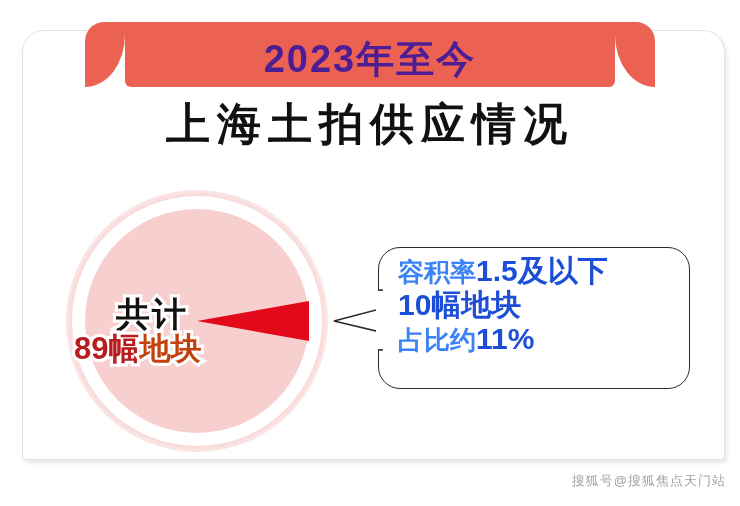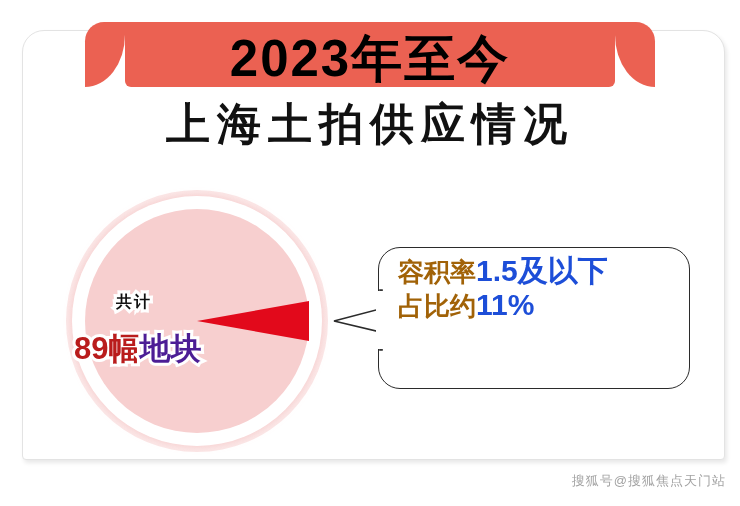--- a/index.html
+++ b/index.html
@@ -34,21 +34,21 @@
   }
   .ribbon-body:before,.ribbon-body:after{
     content:"";position:absolute;top:0;width:40px;height:65px;background:#eb6152;
   }
   .ribbon-body:before{left:-40px;border-top-left-radius:22px;border-bottom-right-radius:46px 60px;}
   .ribbon-body:after{right:-40px;border-top-right-radius:22px;border-bottom-left-radius:46px 60px;}
   .ribbon-body{border-bottom-left-radius:6px;border-bottom-right-radius:6px;}
   .ribbon-text{
     position:absolute;left:125px;top:22px;width:490px;height:73px;
     display:flex;align-items:center;justify-content:center;
-    color:#000000;font-size:51px;font-weight:bold;letter-spacing:2px;
+    color:#4c1d95;font-size:38px;font-weight:bold;letter-spacing:2px;
     z-index:4;line-height:1;
   }
 
   
   .main-title{
     position:absolute;left:0;top:99px;width:740px;
     text-align:center;color:#111111;
     font-size:44px;font-weight:bold;letter-spacing:7px;
     line-height:1.15;
   }
@@ -69,43 +69,43 @@
     background:#f7cfcf;
   }
   .pie-wedge{position:absolute;left:27px;top:27px;width:224px;height:224px;}
 
   .pie-label{
     position:absolute;left:0;top:0;width:280px;
     text-align:left;z-index:6;pointer-events:none;
   }
   .pie-l1{
     position:absolute;left:58px;top:110px;
-    font-size:16px;font-weight:bold;color:#111111;letter-spacing:2px;
+    font-size:34px;font-weight:bold;color:#111111;letter-spacing:2px;
     -webkit-text-stroke:6px #ffffff;paint-order:stroke fill;
   }
   .pie-l2{
     position:absolute;left:16px;top:146px;
     font-size:31px;font-weight:bold;letter-spacing:0px;white-space:nowrap;
   }
   .pie-l2 .num{color:#b91c1c;-webkit-text-stroke:6px #ffffff;paint-order:stroke fill;}
-  .pie-l2 .word{color:#4c1d95;-webkit-text-stroke:6px #ffffff;paint-order:stroke fill;}
+  .pie-l2 .word{color:#c2410c;-webkit-text-stroke:6px #ffffff;paint-order:stroke fill;}
 
   
   .callout{
     position:absolute;left:378px;top:247px;width:312px;height:142px;
     background:#ffffff;border:1.6px solid #2b2b2b;border-radius:22px;
     box-sizing:border-box;
   }
   .callout-tail{position:absolute;left:332px;top:288px;width:52px;height:64px;}
   .callout-lines{
     position:absolute;left:398px;top:256px;width:290px;
     z-index:3;
   }
   .cl{font-weight:bold;line-height:1.0;white-space:nowrap;margin-bottom:4px;}
-  .cl .bk{color:#a16207;}
+  .cl .bk{color:#3b82f6;}
   .cl .rd{color:#1d4ed8;}
   .cl1{font-size:30px;}
   .cl1 .bk{font-size:26px;}
   .cl2{font-size:30px;}
   .cl3{font-size:30px;}
   .cl3 .bk{font-size:26px;}
 
   
   .watermark{
     position:absolute;right:14px;bottom:16px;
@@ -147,20 +147,23 @@
 
   <div class="callout"></div>
   <svg class="callout-tail" viewBox="0 0 52 64">
     <path d="M50 2 L50 62 L48 62 L48 44 L2 33 L48 21 L48 2 Z" fill="#ffffff" stroke="#2b2b2b" stroke-width="1.6" stroke-linejoin="miter"></path>
     <rect x="44" y="3" width="8" height="58" fill="#ffffff"></rect>
   </svg>
   <div class="callout-lines">
     <div class="cl cl1">
       <span class="bk">容积率</span><span class="rd">1.5及以下</span>
     </div>
+    <div class="cl cl2">
+      <span class="rd">10幅地块</span>
+    </div>
     <div class="cl cl3">
       <span class="bk">占比约</span><span class="rd">11%</span>
     </div>
   </div>
 
   <div class="watermark">搜狐号@搜狐焦点天门站</div>
 
 </div>
 
 </body></html>

